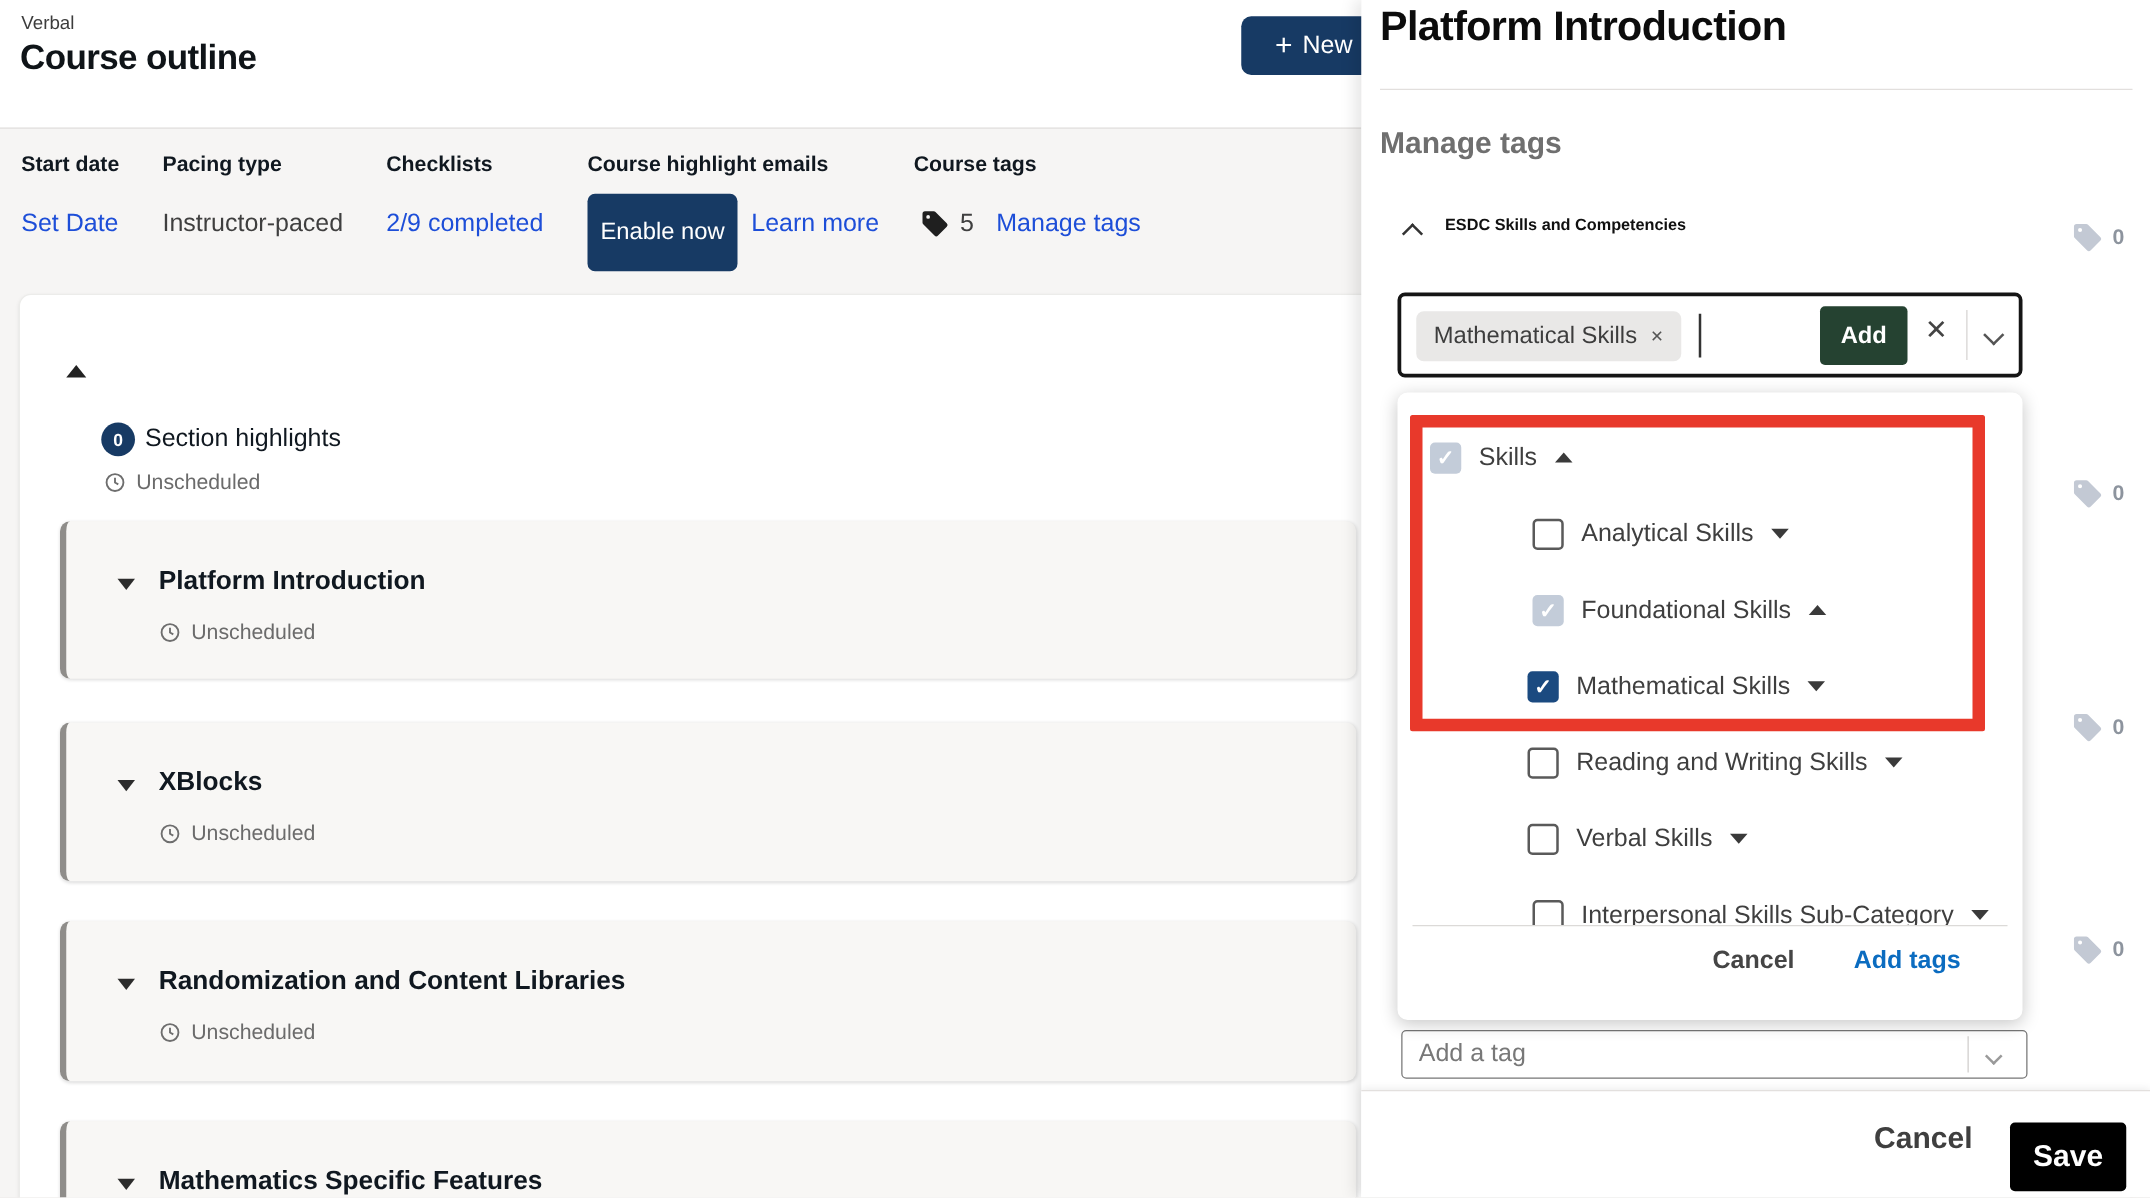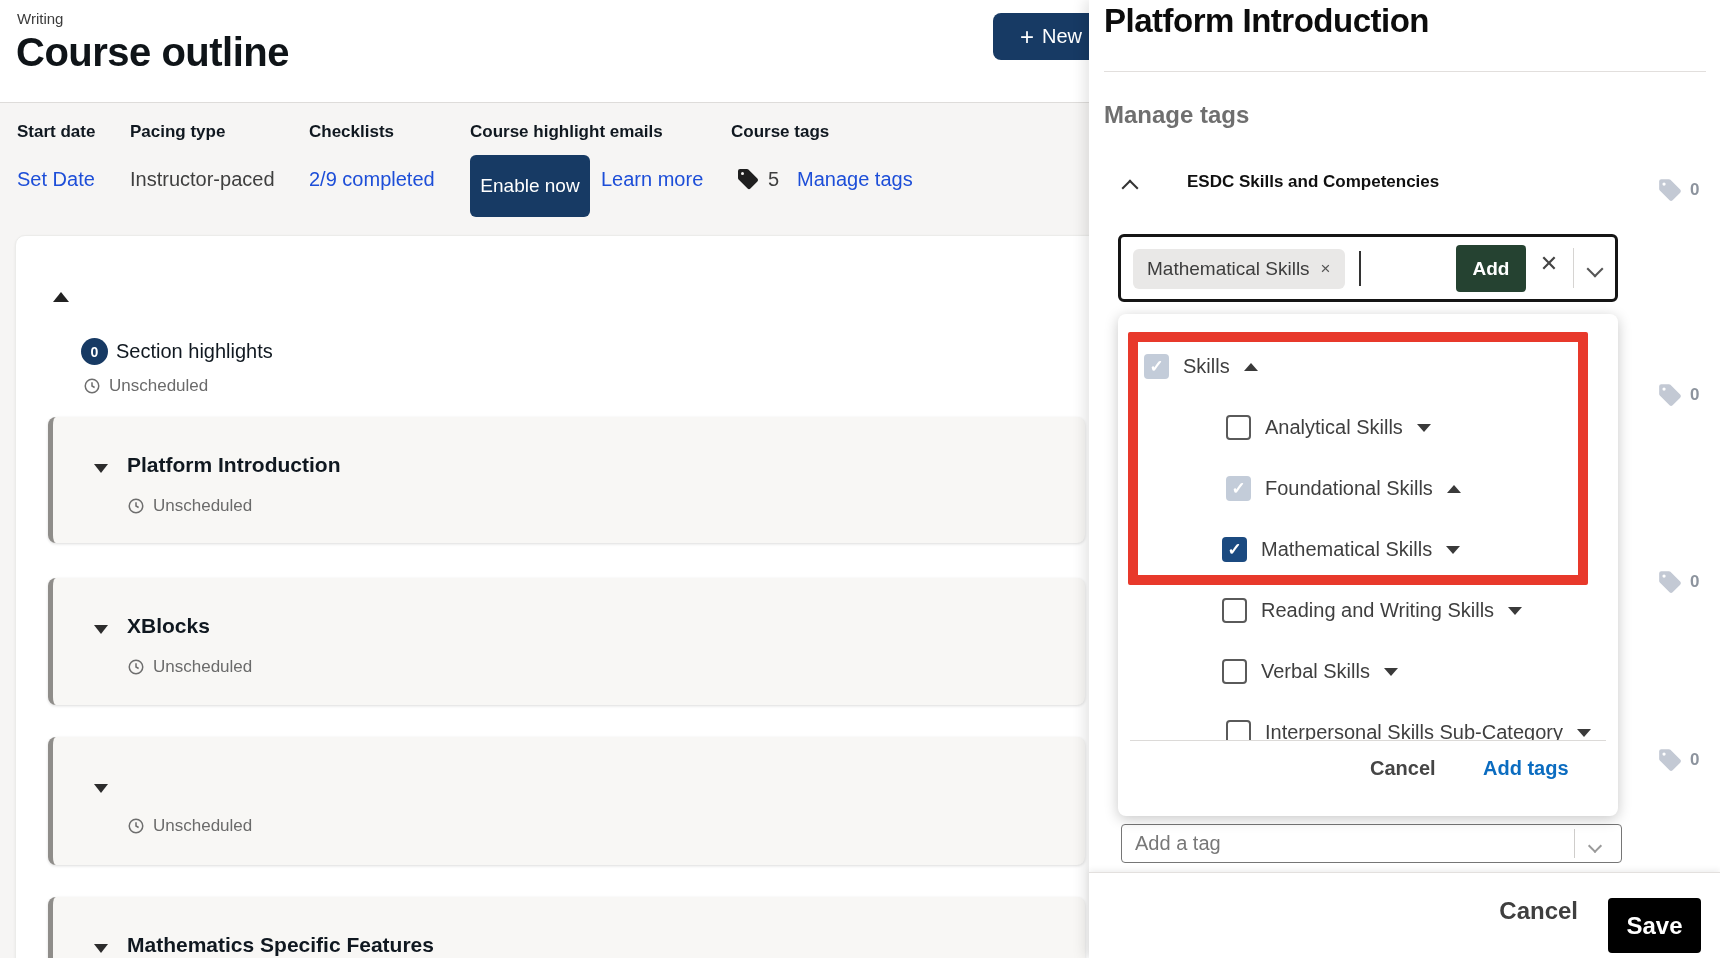--- a/index.html
+++ b/index.html
@@ -3,21 +3,21 @@
 <meta charset="utf-8">
 <style>
   * { margin:0; padding:0; box-sizing:border-box; }
   html,body { background:#e9e8e6; }
   body { font-family:"Liberation Sans", sans-serif; }
   #stage { position:relative; width:1720px; height:958px; overflow:hidden; background:#f6f5f4; margin:0 auto; }
 
   
   .main-header { position:absolute; left:0; top:0; width:1089px; height:103px; background:#fff; border-bottom:1px solid #dedcda; }
   .eyebrow { position:absolute; left:17px; top:10px; font-size:15px; color:#3c3c3c; }
-  .page-title { position:absolute; left:16px; top:30px; font-size:40px; font-weight:800; color:#0f1418; letter-spacing:-.5px; }
+  .page-title { position:absolute; left:16px; top:30px; font-size:28px; font-weight:800; color:#0f1418; letter-spacing:-.5px; }
   .btn-navy { background:#173a64; color:#fff; border:none; border-radius:8px; font-family:inherit; }
   .new-btn { position:absolute; left:993px; top:13px; width:116px; height:47px; font-size:20px; display:flex; align-items:center; justify-content:center; gap:8px; }
   .new-btn .plus { font-size:24px; font-weight:400; line-height:1; }
 
   .status-label { position:absolute; top:122px; font-size:17px; font-weight:700; color:#101820; white-space:nowrap; }
   .status-value { position:absolute; top:168px; font-size:20px; white-space:nowrap; color:#3f3f3f; }
   .link { color:#1d4ed8; cursor:pointer; }
   .enable-btn { position:absolute; left:470px; top:155px; width:120px; height:62px; border-radius:6px; font-size:19px; display:flex; align-items:center; justify-content:center; }
   .tag-icon-dark { position:absolute; left:736px; top:167px; width:24px; height:24px; }
   .tag-icon-dark svg { width:24px; height:24px; fill:#1f1f1f; }
@@ -43,21 +43,21 @@
   
   .sidebar { position:absolute; left:1089px; top:0; width:631px; height:958px; background:#fff; box-shadow:-5px 0 12px rgba(0,0,0,.10); z-index:10; }
   .sb-title { position:absolute; left:15px; top:2px; font-size:33px; font-weight:800; color:#0c0c0c; letter-spacing:-.5px; }
   .sb-divider { position:absolute; left:15px; top:71px; width:602px; height:1px; background:#e2dfdd; }
   .sb-heading { position:absolute; left:15px; top:101px; font-size:24px; font-weight:700; color:#6f6f6f; }
 
   .chev { display:inline-block; width:12px; height:12px; border-left:2.5px solid #333; border-top:2.5px solid #333; }
   .chev-up { transform:rotate(45deg); }
   .chev-down { transform:rotate(225deg); }
   .esdc-caret { position:absolute; left:35px; top:180px; }
-  .esdc-title { position:absolute; left:67px; top:172px; font-size:17px; font-weight:800; color:#101010;margin-left:31px; }
+  .esdc-title { position:absolute; left:67px; top:172px; font-size:13px; font-weight:800; color:#101010; }
 
   .tag-pill { position:absolute; display:flex; align-items:center; gap:7px; }
   .tag-pill svg { width:26px; height:26px; fill:#c3c9d4; }
   .tag-pill .cnt { font-size:17px; font-weight:700; color:#8d949e; }
 
   .combobox { position:absolute; left:29px; top:234px; width:500px; height:68px; background:#fff; border:3px solid #151515; border-radius:6px; }
   .chip { position:absolute; left:12px; top:12px; height:40px; background:#e9e8e7; border-radius:6px; display:flex; align-items:center; padding:0 14px; gap:11px; }
   .chip .chip-label { font-size:19px; color:#3d3d3d; }
   .chip .chip-x { font-size:17px; color:#555; cursor:pointer; }
   .caret-line { position:absolute; left:238px; top:14px; width:2px; height:35px; background:#333; }
@@ -96,21 +96,21 @@
   .sb-footer { position:absolute; left:0; top:872px; width:631px; height:86px; background:#fff; border-top:1px solid #e3e0de; box-shadow:0 -2px 6px rgba(0,0,0,.07); z-index:15; }
   .ft-cancel { position:absolute; right:142px; top:24px; font-size:24px; font-weight:700; color:#3f3f3f; cursor:pointer; }
   .ft-save { position:absolute; left:519px; top:25px; width:93px; height:55px; background:#000000; color:#fff; border:none; border-radius:4px; font-size:24px; font-weight:700; font-family:inherit; }
 </style>
 </head>
 <body>
 
 <div id="stage">
 
   <div class="main-header"></div>
-  <div class="eyebrow">Writing</div>
+  <div class="eyebrow">Verbal</div>
   <div class="page-title">Course outline</div>
   <button class="btn-navy new-btn">
     <span class="plus">+</span>
     <span>New</span>
   </button>
 
   <div class="status-label" style="left:17px">Start date</div>
   <div class="status-label" style="left:130px">Pacing type</div>
   <div class="status-label" style="left:309px">Checklists</div>
   <div class="status-label" style="left:470px">Course highlight emails</div>
@@ -158,20 +158,21 @@
     <div class="sched sub-sched" style="top:79px">
       <svg viewBox="0 0 24 24">
           <circle cx="12" cy="12" r="9"></circle>
           <path d="M12 7v5l3.5 2"></path>
         </svg>
       <span>Unscheduled</span>
     </div>
   </div>
   <div class="sub-card" style="top:737px;height:128px">
     <span class="sub-caret" style="top:42px"><span class="tri tri-down"></span></span>
+    <div class="sub-title" style="top:36px">Randomization and Content Libraries</div>
     <div class="sched sub-sched" style="top:79px">
       <svg viewBox="0 0 24 24">
           <circle cx="12" cy="12" r="9"></circle>
           <path d="M12 7v5l3.5 2"></path>
         </svg>
       <span>Unscheduled</span>
     </div>
   </div>
   <div class="sub-card" style="top:897px;height:103px">
     <span class="sub-caret" style="top:42px"><span class="tri tri-down"></span></span>

